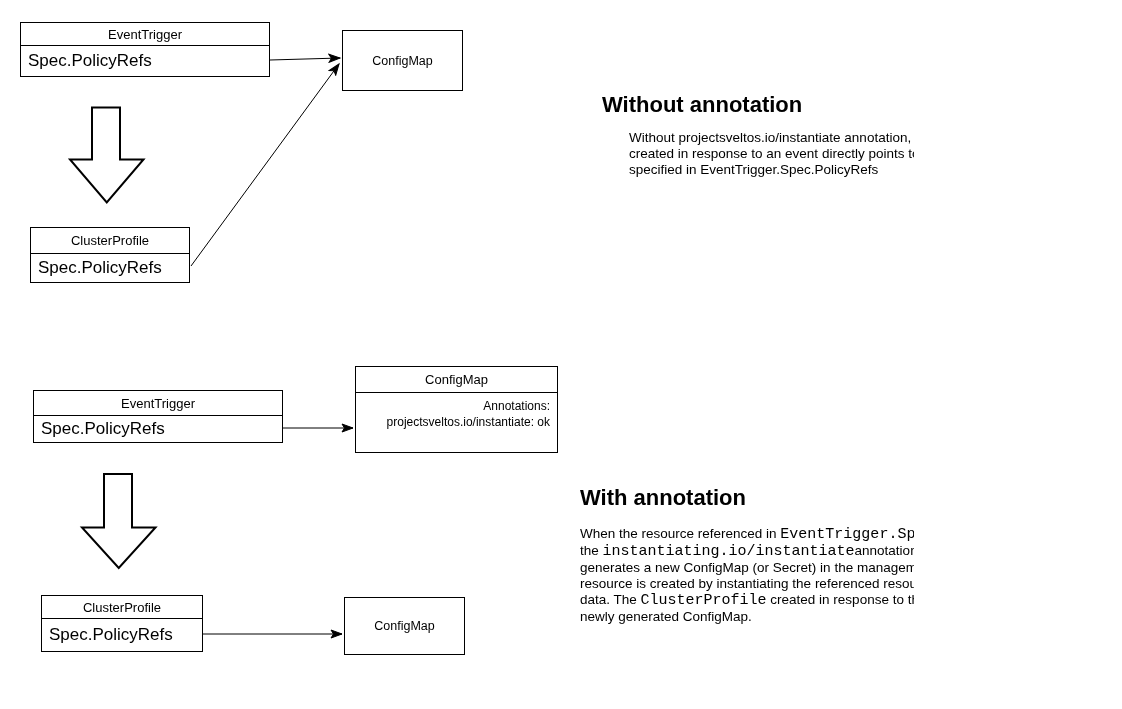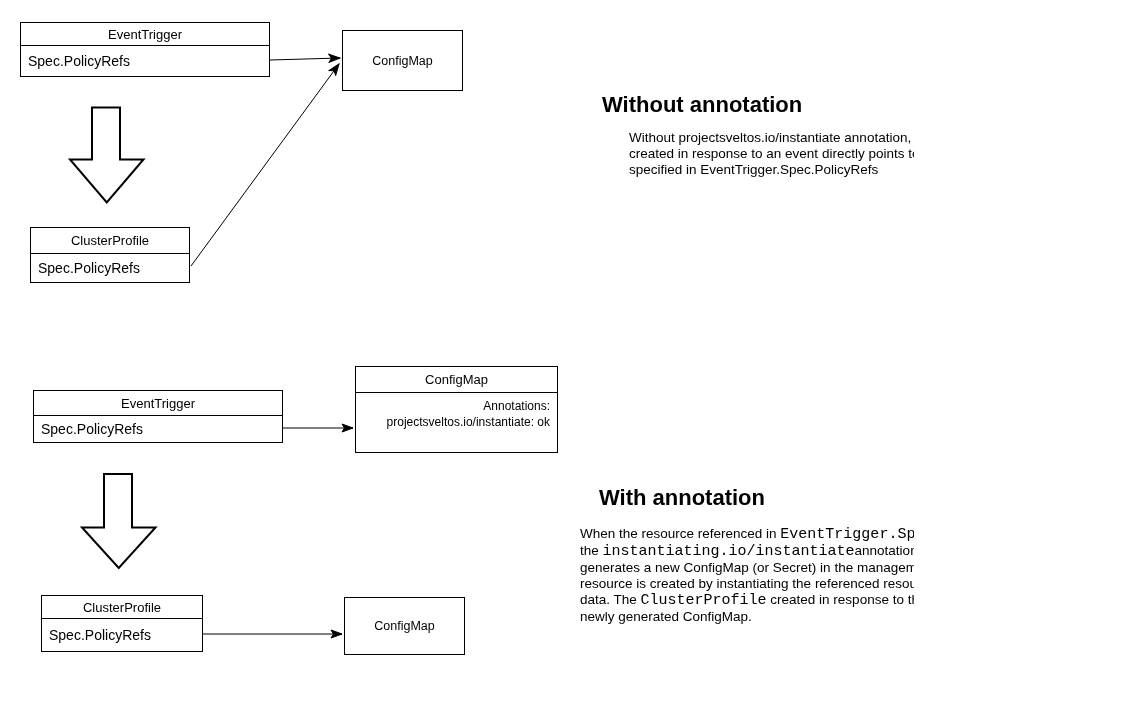--- a/index.html
+++ b/index.html
@@ -5,21 +5,21 @@
   * { margin:0; padding:0; box-sizing:border-box; }
   html,body { background:#ffffff; }
   body { font-family:"Liberation Sans", sans-serif; color:#000; }
   .canvas { position:relative; width:914px; height:709px; background:#fff; overflow:hidden; }
 
   .svg-layer { position:absolute; left:0; top:0; pointer-events:none; }
 
   .node { position:absolute; background:#fff; border:1px solid #000; }
   .node .title { display:flex; align-items:center; justify-content:center;
                  border-bottom:1px solid #000; font-size:13px; }
-  .node .field { display:flex; align-items:center; padding:0 7px; font-size:14px; }
+  .node .field { display:flex; align-items:center; padding:0 7px; font-size:17px; }
   .node.single { display:flex; align-items:center; justify-content:center; font-size:12.5px; }
   .node .body-multiline { padding:5px 7px; font-size:12px; line-height:16px; white-space:pre-line;text-align:right; }
 
   .heading { position:absolute; font-size:22px; font-weight:bold; line-height:24px; }
   .para { position:absolute; font-size:13.5px; line-height:16px; white-space:pre-line; }
   .para-rich { white-space:pre-wrap; }
   .mono { font-family:"Liberation Mono","DejaVu Sans Mono",monospace; font-size:15px;margin-top:40px; }
 </style>
 </head>
 <body>
@@ -58,21 +58,21 @@
 
   <div class="node single" style="left:344px; top:597px; width:121px; height:58px;">
     <span>ConfigMap</span>
   </div>
 
   <div class="heading" style="left:602px; top:93px;">Without annotation</div>
   <div class="para" style="left:602px; top:130px; width:430px;margin-left:27px;">Without projectsveltos.io/instantiate annotation, the ClusterProfile
 created in response to an event directly points to the resource
 specified in EventTrigger.Spec.PolicyRefs</div>
 
-  <div class="heading" style="left:580px; top:486px;margin-left:19px;">With annotation</div>
+  <div class="heading" style="left:580px; top:486px;">With annotation</div>
   <div class="para para-rich" style="left:580px; top:526px; width:540px;"><span>When the resource referenced in </span><span class="mono">EventTrigger.Spec.PolicyRefs</span><span> has
 the </span><span class="mono">instantiating.io/instantiate</span><span>annotation, Sveltos dynamically
 generates a new ConfigMap (or Secret) in the management cluster. This new
 resource is created by instantiating the referenced resource template with event
 data. The </span><span class="mono">ClusterProfile</span><span> created in response to the event then references this
 newly generated ConfigMap.</span></div>
 
   <svg class="svg-layer" width="1122" height="709" viewBox="0 0 1122 709">
     <defs>
       <marker id="arrowhead" markerUnits="userSpaceOnUse" markerWidth="14" markerHeight="10" refX="12" refY="5" orient="auto">

